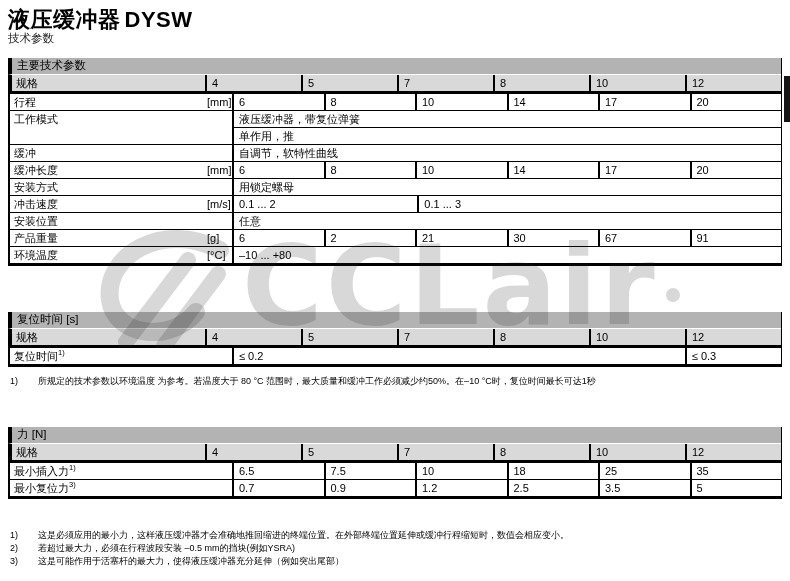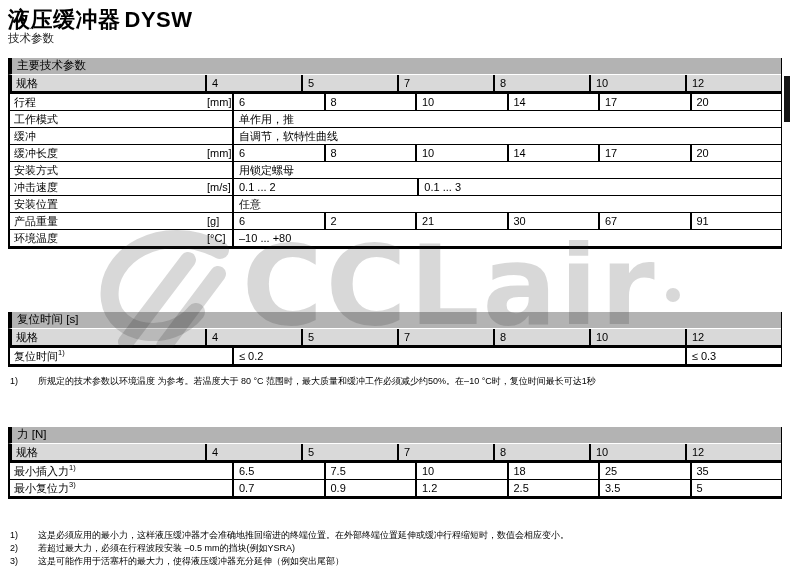--- a/index.html
+++ b/index.html
@@ -116,20 +116,23 @@
         <div class="v"><span>10</span></div>
         <div class="v"><span>14</span></div>
         <div class="v"><span>17</span></div>
         <div class="v"><span>20</span></div>
       </div>
     </div>
     <div class="t-row">
       <div class="lab"><span>工作模式</span></div>
       <div class="vals col">
         <div class="subline">
+            <div class="v s6"><span>液压缓冲器，带复位弹簧</span></div>
+          </div>
+        <div class="subline">
             <div class="v s6"><span>单作用，推</span></div>
           </div>
       </div>
     </div>
     <div class="t-row">
       <div class="lab"><span>缓冲</span></div>
       <div class="vals">
           <div class="v s6"><span>自调节，软特性曲线</span></div>
         </div>
     </div>

